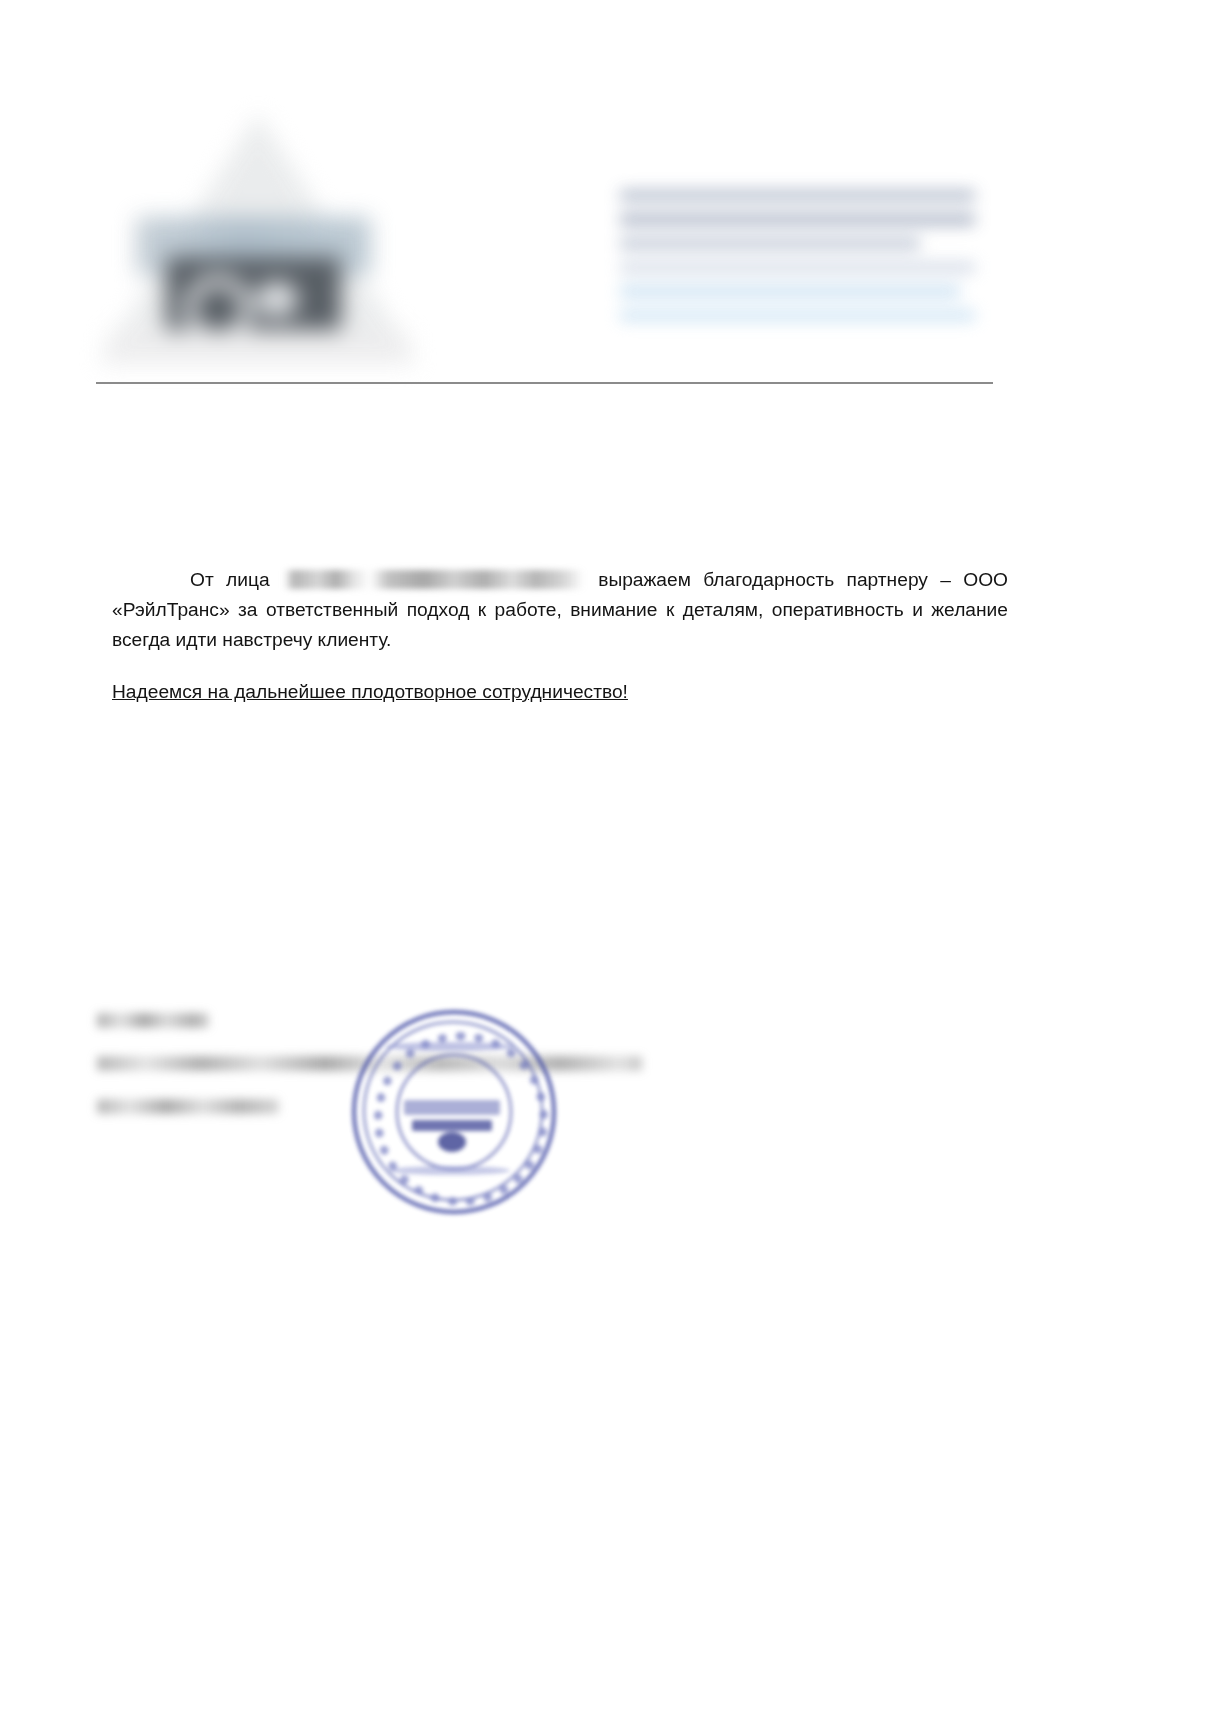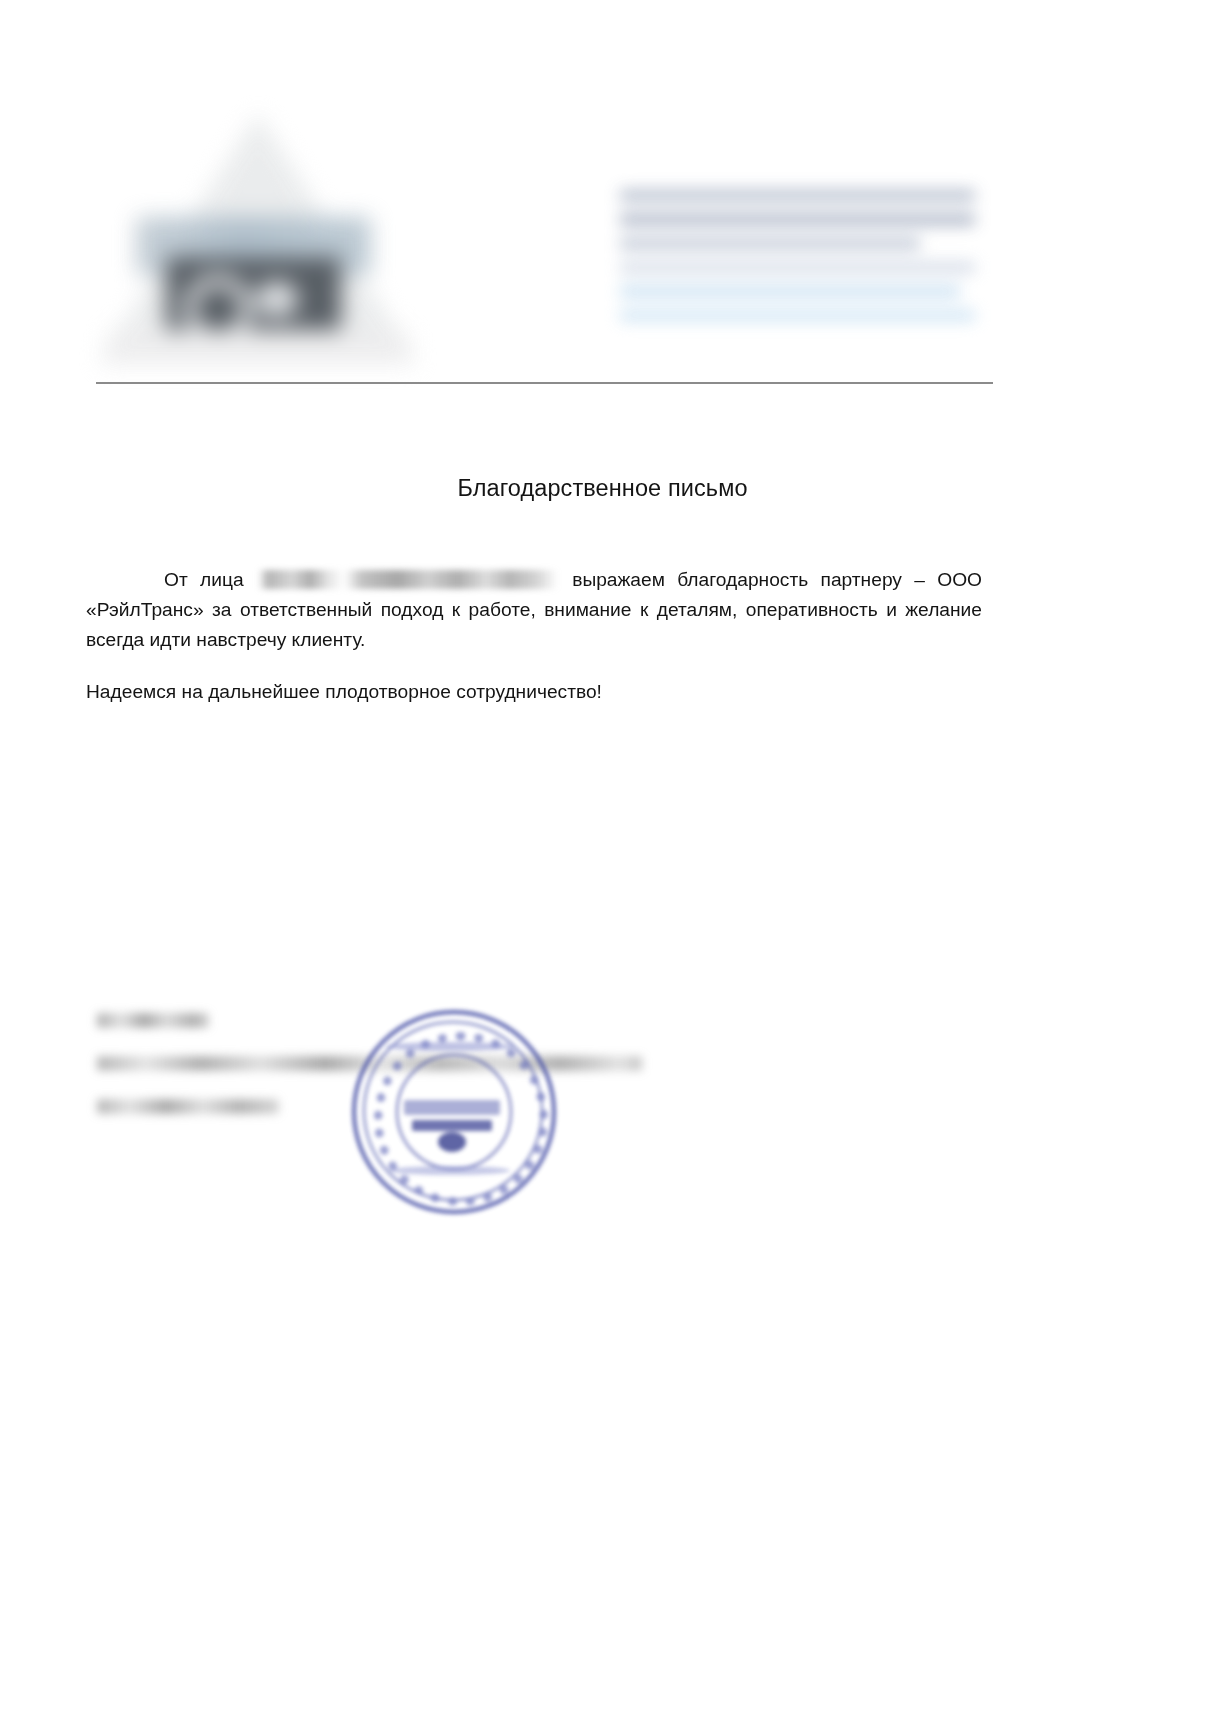--- a/index.html
+++ b/index.html
@@ -136,34 +136,34 @@
     width: 1205px;
     text-align: center;
     font-size: 23.5px;
     letter-spacing: 0.1px;
     color: #141414;
   }
 
   
   .body-copy {
     position: absolute;
-    left: 86px;
+    left: 112px;
     top: 565px;
     width: 896px;
     font-size: 19.2px;
     line-height: 30px;
     color: #141414;
   }
   .para {
     text-align: justify;
     text-justify: inter-word;
     margin: 0 0 22px 0;
   }
   .para.indent { text-indent: 78px; }
-  .para:last-child { margin-bottom: 10px; }
+  .para:last-child { margin-bottom: 10px; text-decoration: underline; }
 
   .redact-inline {
     display: inline-block;
     vertical-align: baseline;
     height: 19px;
     width: 300px;
     margin: 0 2px -3px 2px;
     background:
       linear-gradient(90deg,
         rgba(120,120,120,0.00) 0px,
@@ -339,21 +339,20 @@
       <div class="hi-line w2"></div>
       <div class="hi-line w3"></div>
       <div class="hi-line w4"></div>
       <div class="hi-line w5"></div>
       <div class="hi-line w6"></div>
     </div>
 
     <div class="header-rule"></div>
   </div>
 
-  <div class="doc-title">Благодарственное письмо</div>
 
   <div class="body-copy">
 
     <p class="para indent">
       <span>От лица </span><span class="redact-inline"></span><span> выражаем благодарность партнеру – ООО «РэйлТранс» за ответственный подход к работе, внимание к деталям, оперативность и желание всегда идти навстречу клиенту.</span>
     </p>
 
 
     <p class="para">Надеемся на дальнейшее плодотворное сотрудничество!</p>
   </div>

